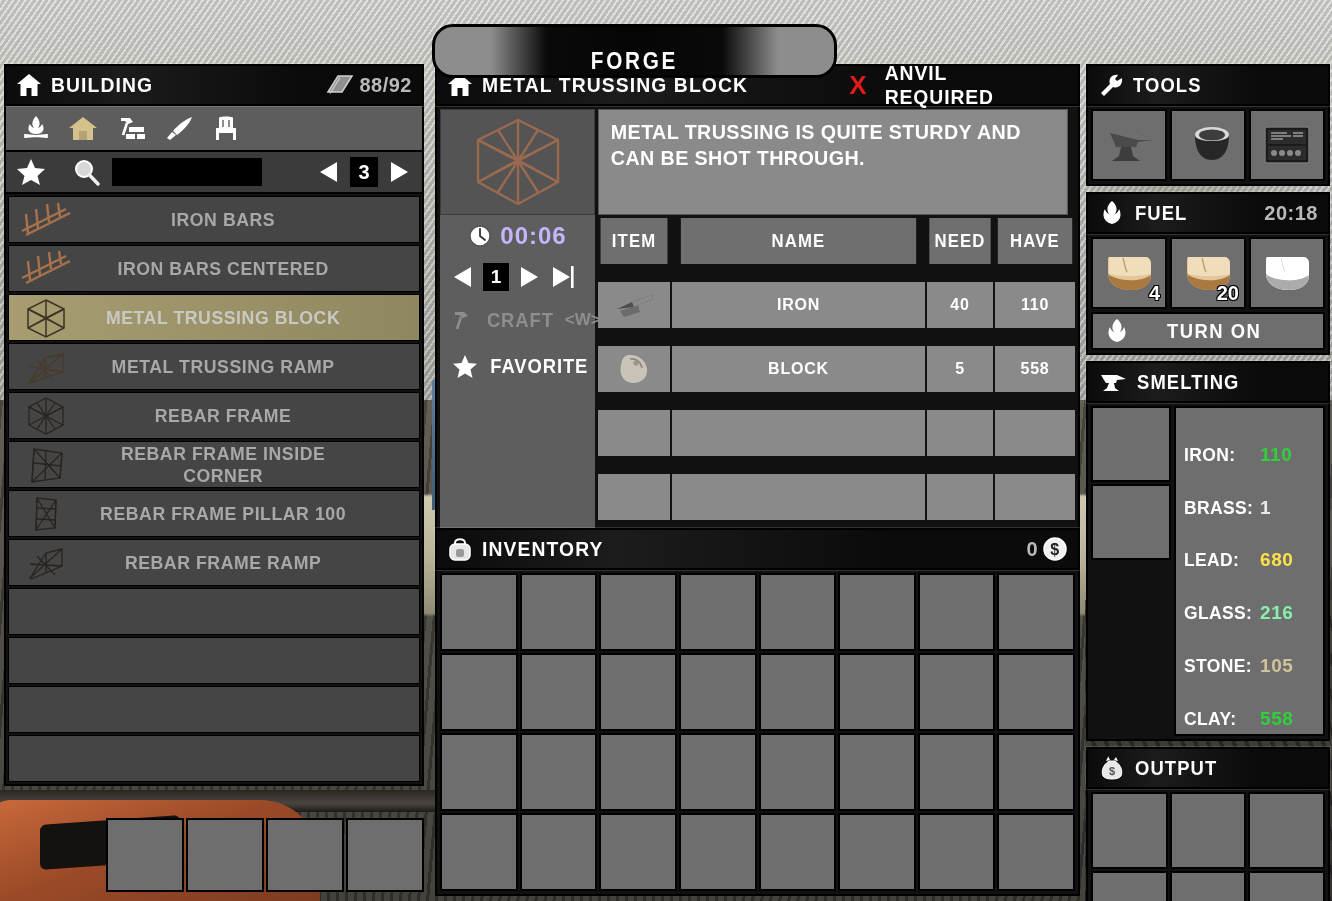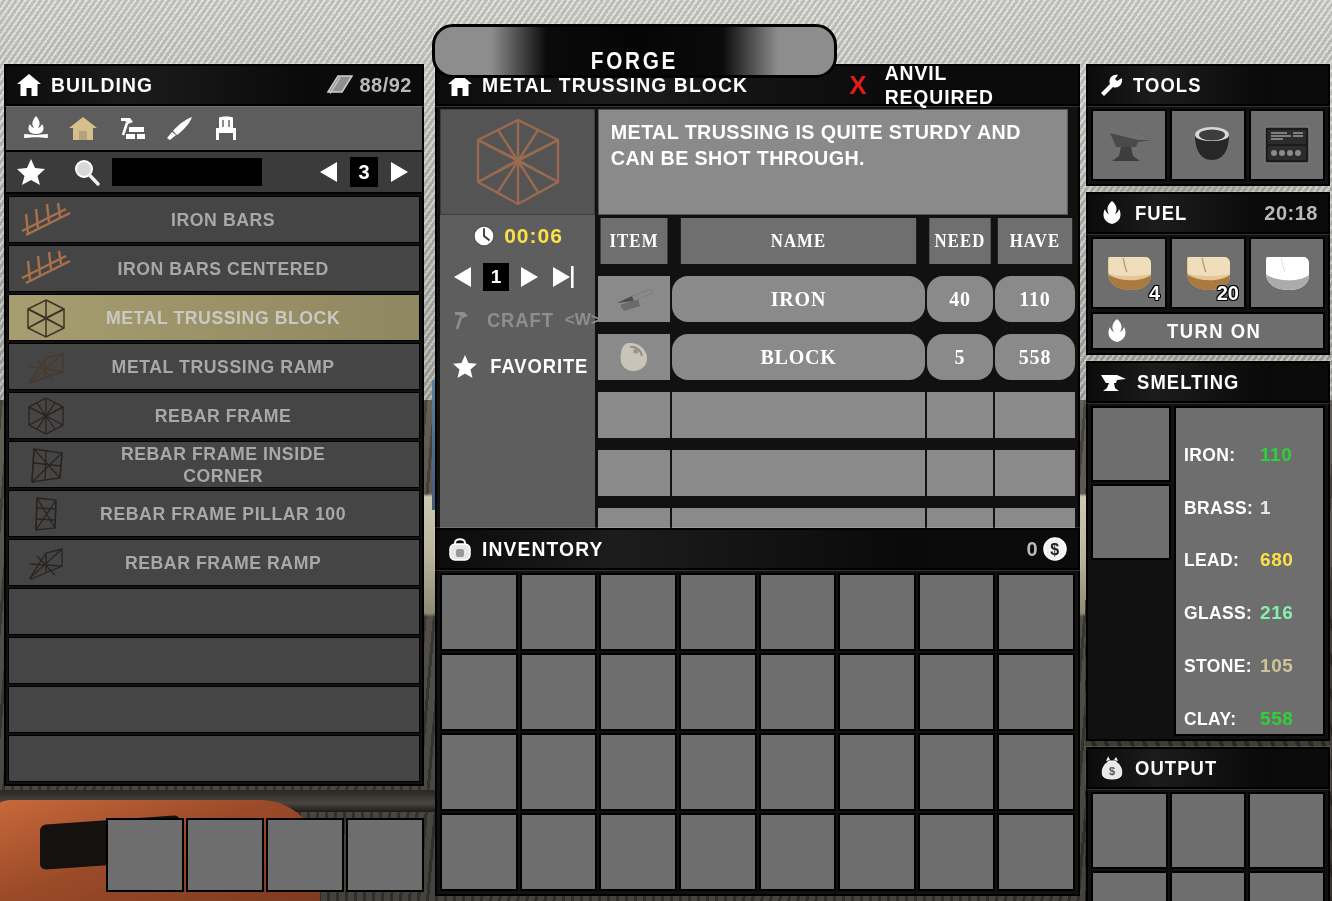--- a/index.html
+++ b/index.html
@@ -162,21 +162,21 @@
   }
   #d-left { width: 155px; background: #5e5e5e; display: flex; flex-direction: column; }
   #d-preview {
     height: 106px; background: #545454; border: 1px solid #3d3d3d;
     display: flex; align-items: center; justify-content: center;
   }
   #d-time {
     height: 42px; background: #5e5e5e; display: flex; align-items: center;
     justify-content: center; gap: 8px;
   }
-  #d-time .t { color: #fde047; font-size: 21px; font-weight: bold; letter-spacing: 1px; }
+  #d-time .t { color: #c4b5fd; font-size: 24px; font-weight: bold; letter-spacing: 1px; }
   #d-steps {
     height: 40px; display: flex; align-items: center; gap: 7px; padding: 0 10px;
   }
   #d-qty {
     background: #000; color: #fff; font-size: 19px; font-weight: bold;
     min-width: 26px; height: 28px; display: flex; align-items: center; justify-content: center;
   }
   .act-row {
     height: 46px; display: flex; align-items: center; gap: 8px; padding: 0 12px;
     cursor: pointer;
@@ -187,32 +187,32 @@
   .act-row .a-key { margin-left: auto; font-size: 17px; font-weight: bold; }
   .act-row.disabled .a-label, .act-row.disabled .a-key { color: #8e8e8e; }
   .act-row.enabled .a-label, .act-row.enabled .a-key { color: #fff; }
 
   #d-right { flex: 1; display: flex; flex-direction: column; gap: 3px; }
   #d-desc {
     height: 106px; background: #8a8a8a; border: 1px solid #555;
     padding: 10px 12px; color: #fff; font-size: 20px; font-weight: bold;
     line-height: 1.28; letter-spacing: .4px; transform: scaleX(.985); transform-origin: left top;
   }
-  #ing-table { display: flex; flex-direction: column; gap: 12px; font-family: Liberation Serif, serif; }
+  #ing-table { display: flex; flex-direction: column; gap: 18px; }
   .ing-row { display: flex; gap: 2px; height: 46px; }
   .ing-row .c { background: #8a8a8a; display: flex; align-items: center; justify-content: center; }
   .ing-row.head .c {
     background: #6f6f6f; color: #fff; font-size: 18px; font-weight: bold;
     letter-spacing: 1.2px; transform: scaleX(.93);
   }
   .ing-row .c-item { width: 72px; }
   .ing-row .c-name { flex: 1; }
   .ing-row .c-need { width: 66px; }
   .ing-row .c-have { width: 80px; }
-  .ing-row .val { color: #fff; font-size: 20px; font-weight: bold; letter-spacing: .8px; border-radius: 16px; }
+  .ing-row .val { color: #fff; font-size: 16px; font-weight: bold; letter-spacing: .8px; }
   .ing-row.head { height: 46px; }
 
   
   #inventory { position: absolute; left: 435px; top: 528px; width: 645px; z-index: 4; }
   #inv-grid {
     display: grid; grid-template-columns: repeat(8, 1fr); gap: 2px;
     background: #111; border: 2px solid #000; border-top: none; padding: 3px;
   }
   #inv-grid .slot { height: 78px; }
 

